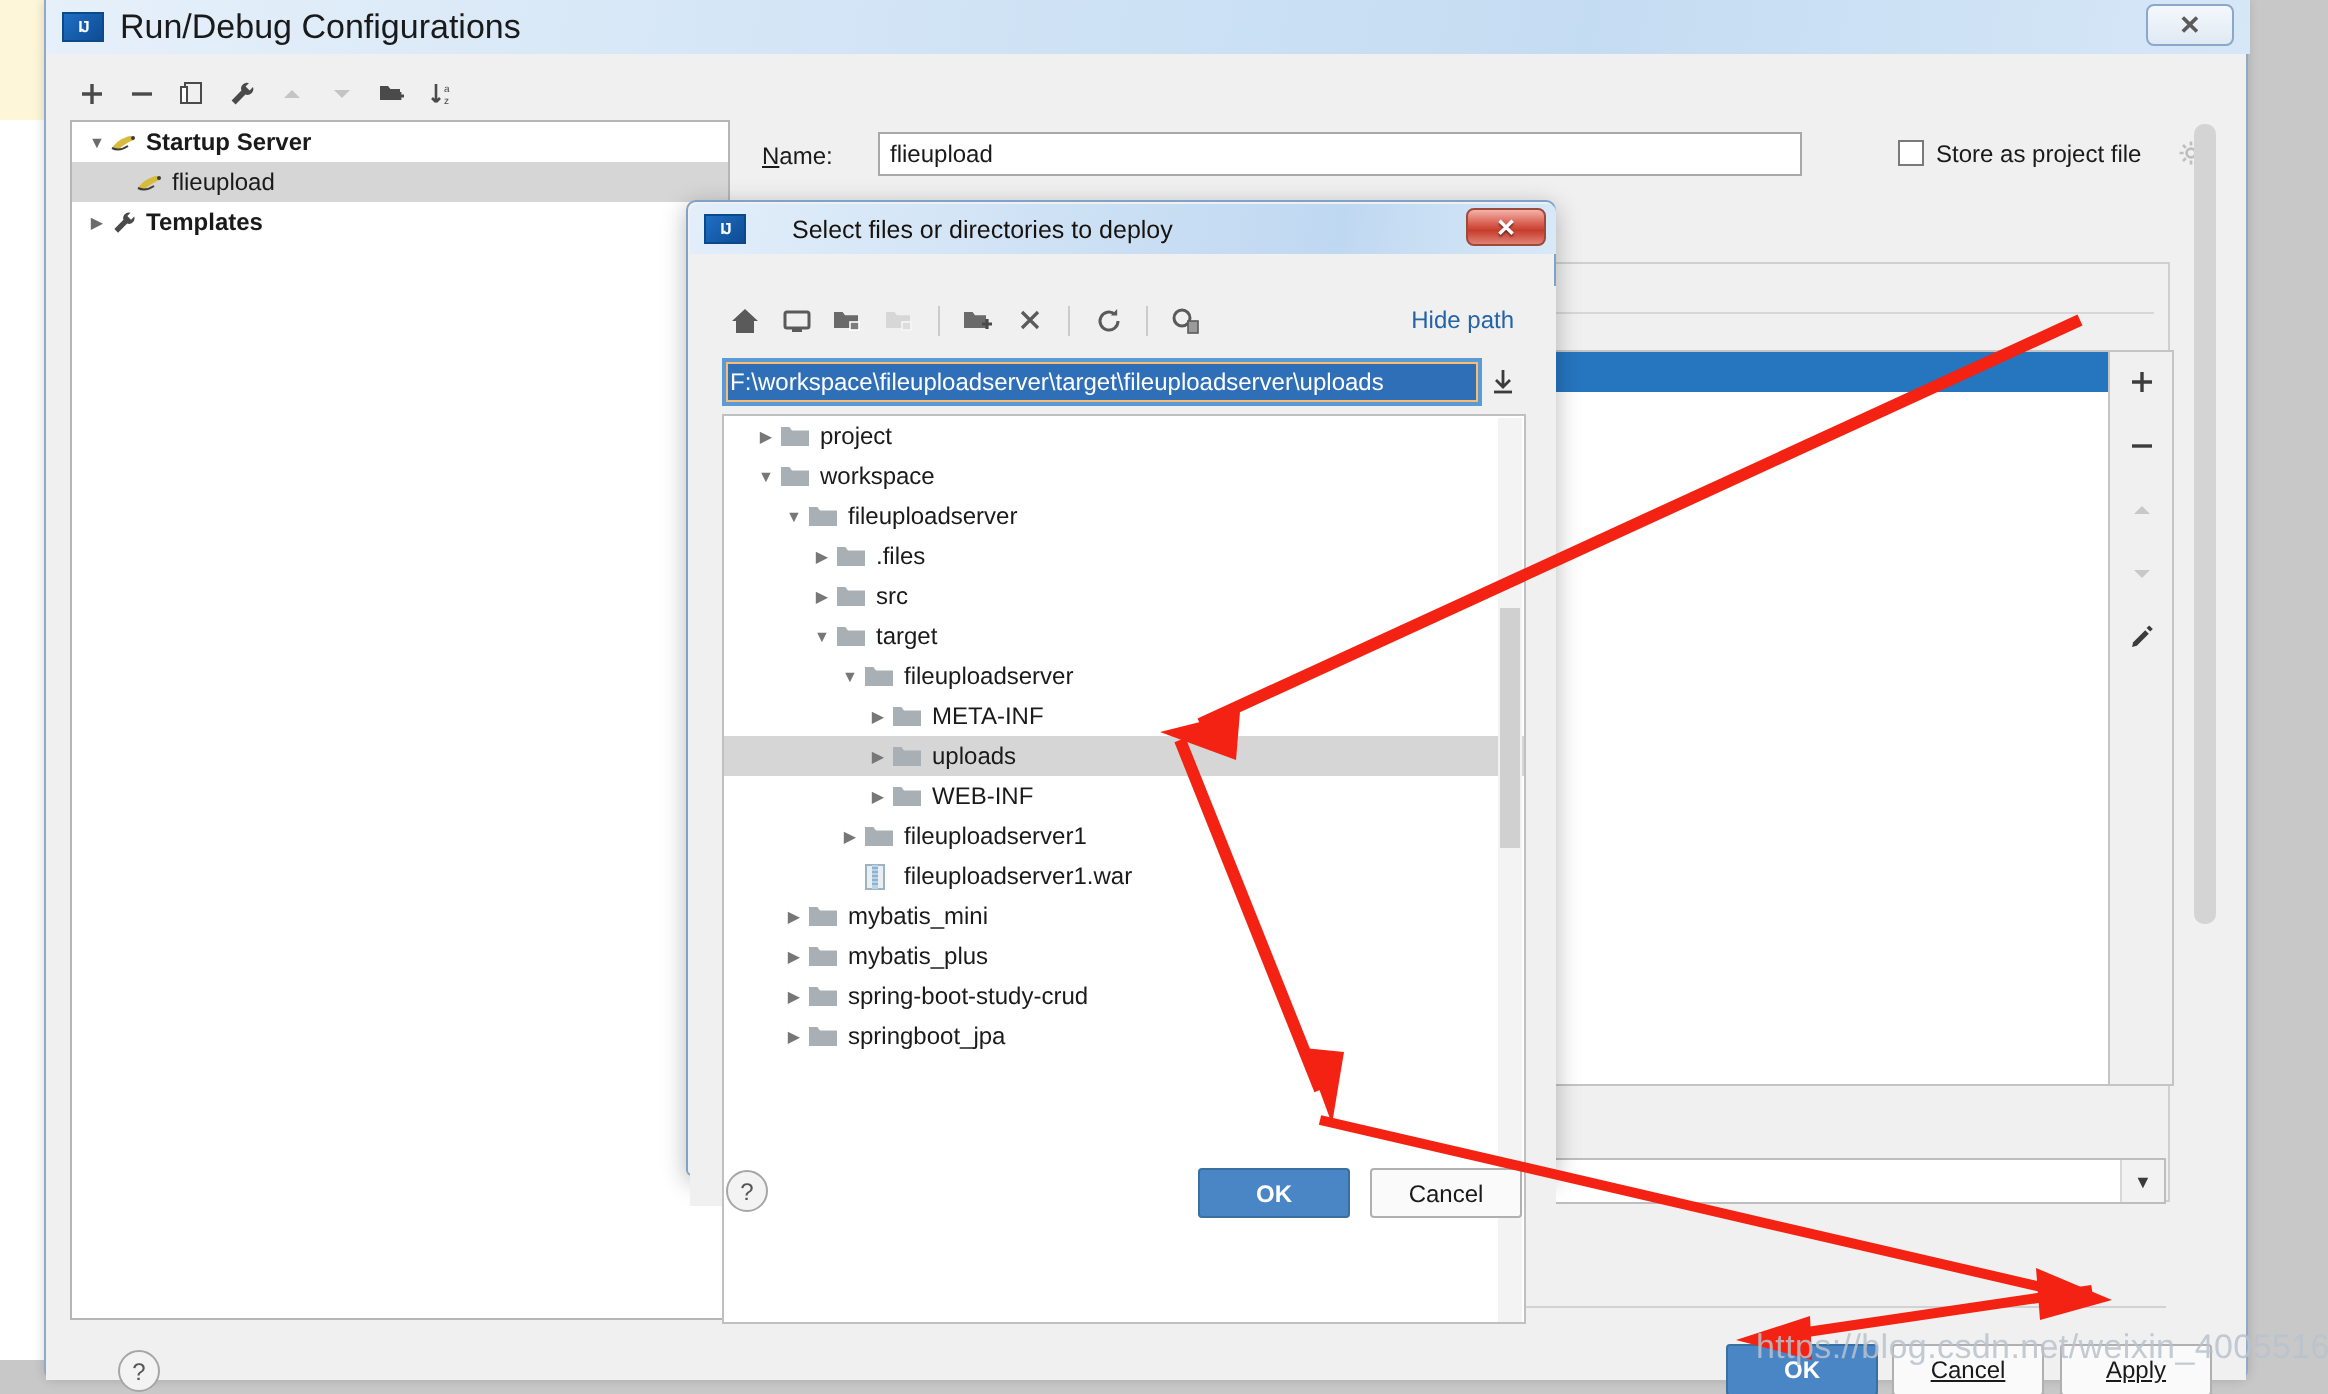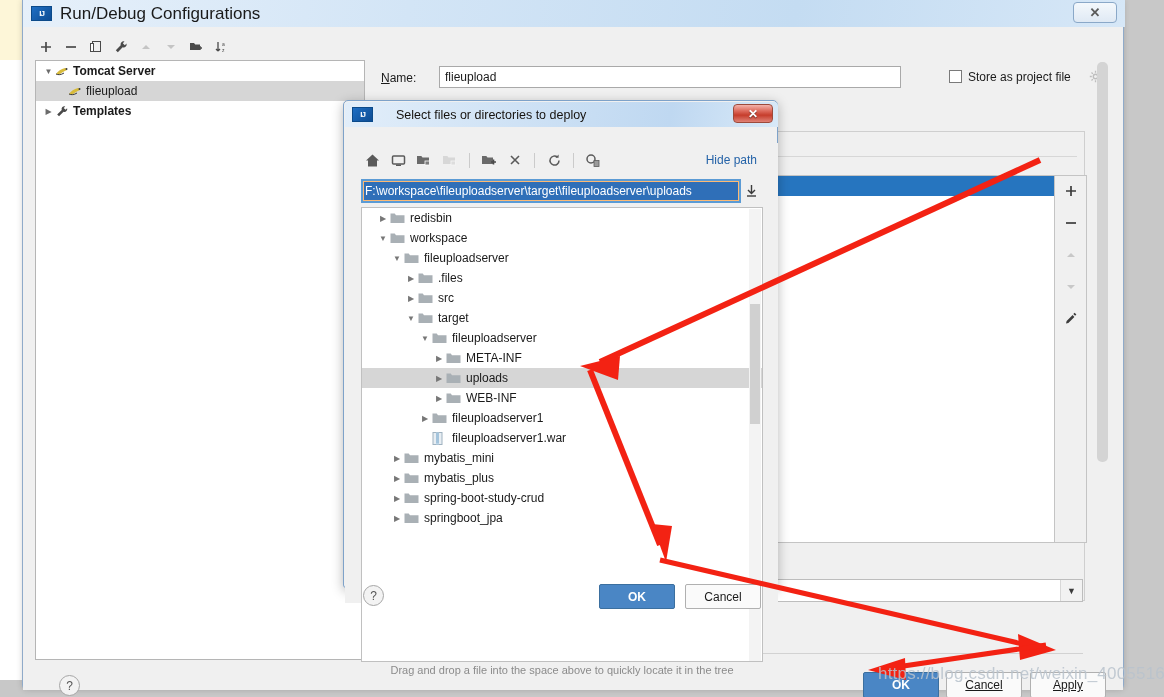--- a/index.html
+++ b/index.html
@@ -349,21 +349,21 @@
       <div class="conf-tree">
         <div class="tree-row">
           <span class="tw">▼</span>
           <span class="tomcat-ico">
             <svg width="14" height="13" viewBox="0 0 14 13">
                 <path d="M1 9c2-3 5-5 9-6 1 0 2 1 2 2-3 1-6 3-8 5z" fill="#d8bb3a"></path>
                 <path d="M1 9c2 1 5 1 8-1" stroke="#3b3b3b" stroke-width="1" fill="none"></path>
                 <circle cx="11.5" cy="4" r="1" fill="#3b3b3b"></circle>
               </svg>
           </span>
-          <span class="bold">Tomcat Server</span>
+          <span class="bold">Startup Server</span>
         </div>
         <div class="tree-row sel">
           <span class="tw"></span>
           <span class="tw"></span>
           <span class="tomcat-ico">
             <svg width="14" height="13" viewBox="0 0 14 13">
                 <path d="M1 9c2-3 5-5 9-6 1 0 2 1 2 2-3 1-6 3-8 5z" fill="#d8bb3a"></path>
                 <path d="M1 9c2 1 5 1 8-1" stroke="#3b3b3b" stroke-width="1" fill="none"></path>
                 <circle cx="11.5" cy="4" r="1" fill="#3b3b3b"></circle>
               </svg>
@@ -546,21 +546,21 @@
             <div class="ftree-thumb"></div>
           </div>
         <div class="frow">
               <span class="fcaret"></span>
               <span class="fcaret">▶</span>
               <span class="ficon">
                 <svg width="15" height="12" viewBox="0 0 15 12">
                   <path d="M0.5 1.5h4.2l1.3 1.7h8.5V11H0.5z" fill="#a9b0b5"></path>
                 </svg>
               </span>
-              <span>redisbin</span>
+              <span>project</span>
             </div>
             <div class="frow">
               <span class="fcaret"></span>
               <span class="fcaret">▼</span>
               <span class="ficon">
                 <svg width="15" height="12" viewBox="0 0 15 12">
                   <path d="M0.5 1.5h4.2l1.3 1.7h8.5V11H0.5z" fill="#a9b0b5"></path>
                 </svg>
               </span>
               <span>workspace</span>
@@ -735,21 +735,20 @@
               <span class="ficon">
                 <svg width="15" height="12" viewBox="0 0 15 12">
                   <path d="M0.5 1.5h4.2l1.3 1.7h8.5V11H0.5z" fill="#a9b0b5"></path>
                 </svg>
               </span>
               <span>springboot_jpa</span>
             </div>
           </div>
       </div>
 
-      <div class="dlg-hint">Drag and drop a file into the space above to quickly locate it in the tree</div>
       <div class="dlg-help">?</div>
       <div class="dlg-ok">OK</div>
       <div class="dlg-cancel">Cancel</div>
     </div>
   </div>
 
   <svg class="arrows" viewBox="0 0 1164 697">
     <defs>
       <marker id="ah" markerWidth="9" markerHeight="9" refX="2" refY="4.5" orient="auto">
         <path d="M0,0 L9,4.5 L0,9 z" fill="#f32213"></path>

